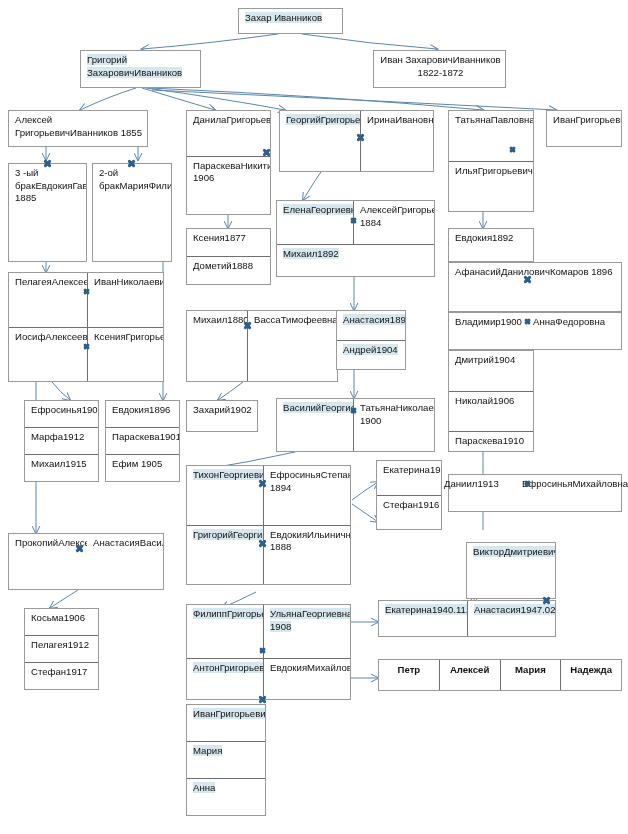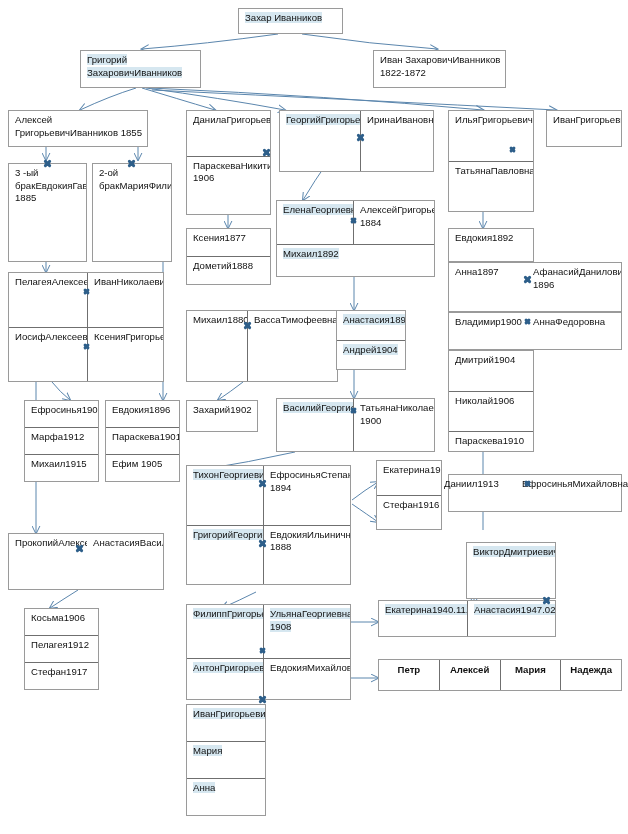--- a/index.html
+++ b/index.html
@@ -172,21 +172,21 @@
   </div>
 
   <div class="box" style="left:80px;top:50px;width:121px;height:38px;">
     <div class="row">
         <div class="cell hl">
       <span class="t ln">Григорий Захарович</span><span class="t ln">Иванников</span>
     </div>
       </div>
   </div>
 
-  <div class="box" style="left:373px;top:50px;width:133px;height:38px;">
+  <div class="box" style="left:373px;top:50px;width:133px;height:38px;text-align:center;">
     <div class="row">
         <div class="cell">
       <span class="t ln">Иван Захарович</span><span class="t ln">Иванников 1822-1872</span>
     </div>
       </div>
   </div>
 
   <div class="box" style="left:8px;top:110px;width:140px;height:37px;">
     <div class="row">
         <div class="cell">
@@ -221,26 +221,26 @@
       </div>
     </div>
     <span class="knot" style="left:76px;top:22px;">
         <i></i>
       </span>
   </div>
 
   <div class="box" style="left:448px;top:110px;width:86px;height:102px;">
     <div class="row">
         <div class="cell">
+      <span class="t ln">Татьяна</span><span class="t ln">Павловна</span>
+    </div>
+      </div>
+    <div class="row">
+        <div class="cell">
       <span class="t ln">Илья</span><span class="t ln">Григорьевич</span>
-    </div>
-      </div>
-    <div class="row">
-        <div class="cell">
-      <span class="t ln">Татьяна</span><span class="t ln">Павловна</span>
     </div>
       </div>
     <span class="knot small" style="left:60px;top:35px;">
         <i></i>
       </span>
   </div>
 
   <div class="box" style="left:546px;top:110px;width:76px;height:37px;">
     <div class="row">
         <div class="cell">
@@ -491,23 +491,20 @@
   </div>
 
   <div class="box" style="left:448px;top:228px;width:86px;height:34px;">
     <div class="row">
         <div class="cell"><span class="t ln">Евдокия</span><span class="t ln">1892</span></div>
       </div>
   </div>
 
   <div class="box" style="left:448px;top:262px;width:174px;height:50px;">
     <div class="row">
-      <div class="cell" style="flex:0 0 78px;">
-        <span class="t ln">Анна</span><span class="t ln">1897</span>
-      </div>
       <div class="cell">
         <span class="t ln">Афанасий</span><span class="t ln">Данилович</span><span class="t ln">Комаров 1896</span>
       </div>
     </div>
     <span class="knot" style="left:74px;top:12px;">
         <i></i>
       </span>
   </div>
 
   <div class="box" style="left:448px;top:312px;width:174px;height:38px;">

